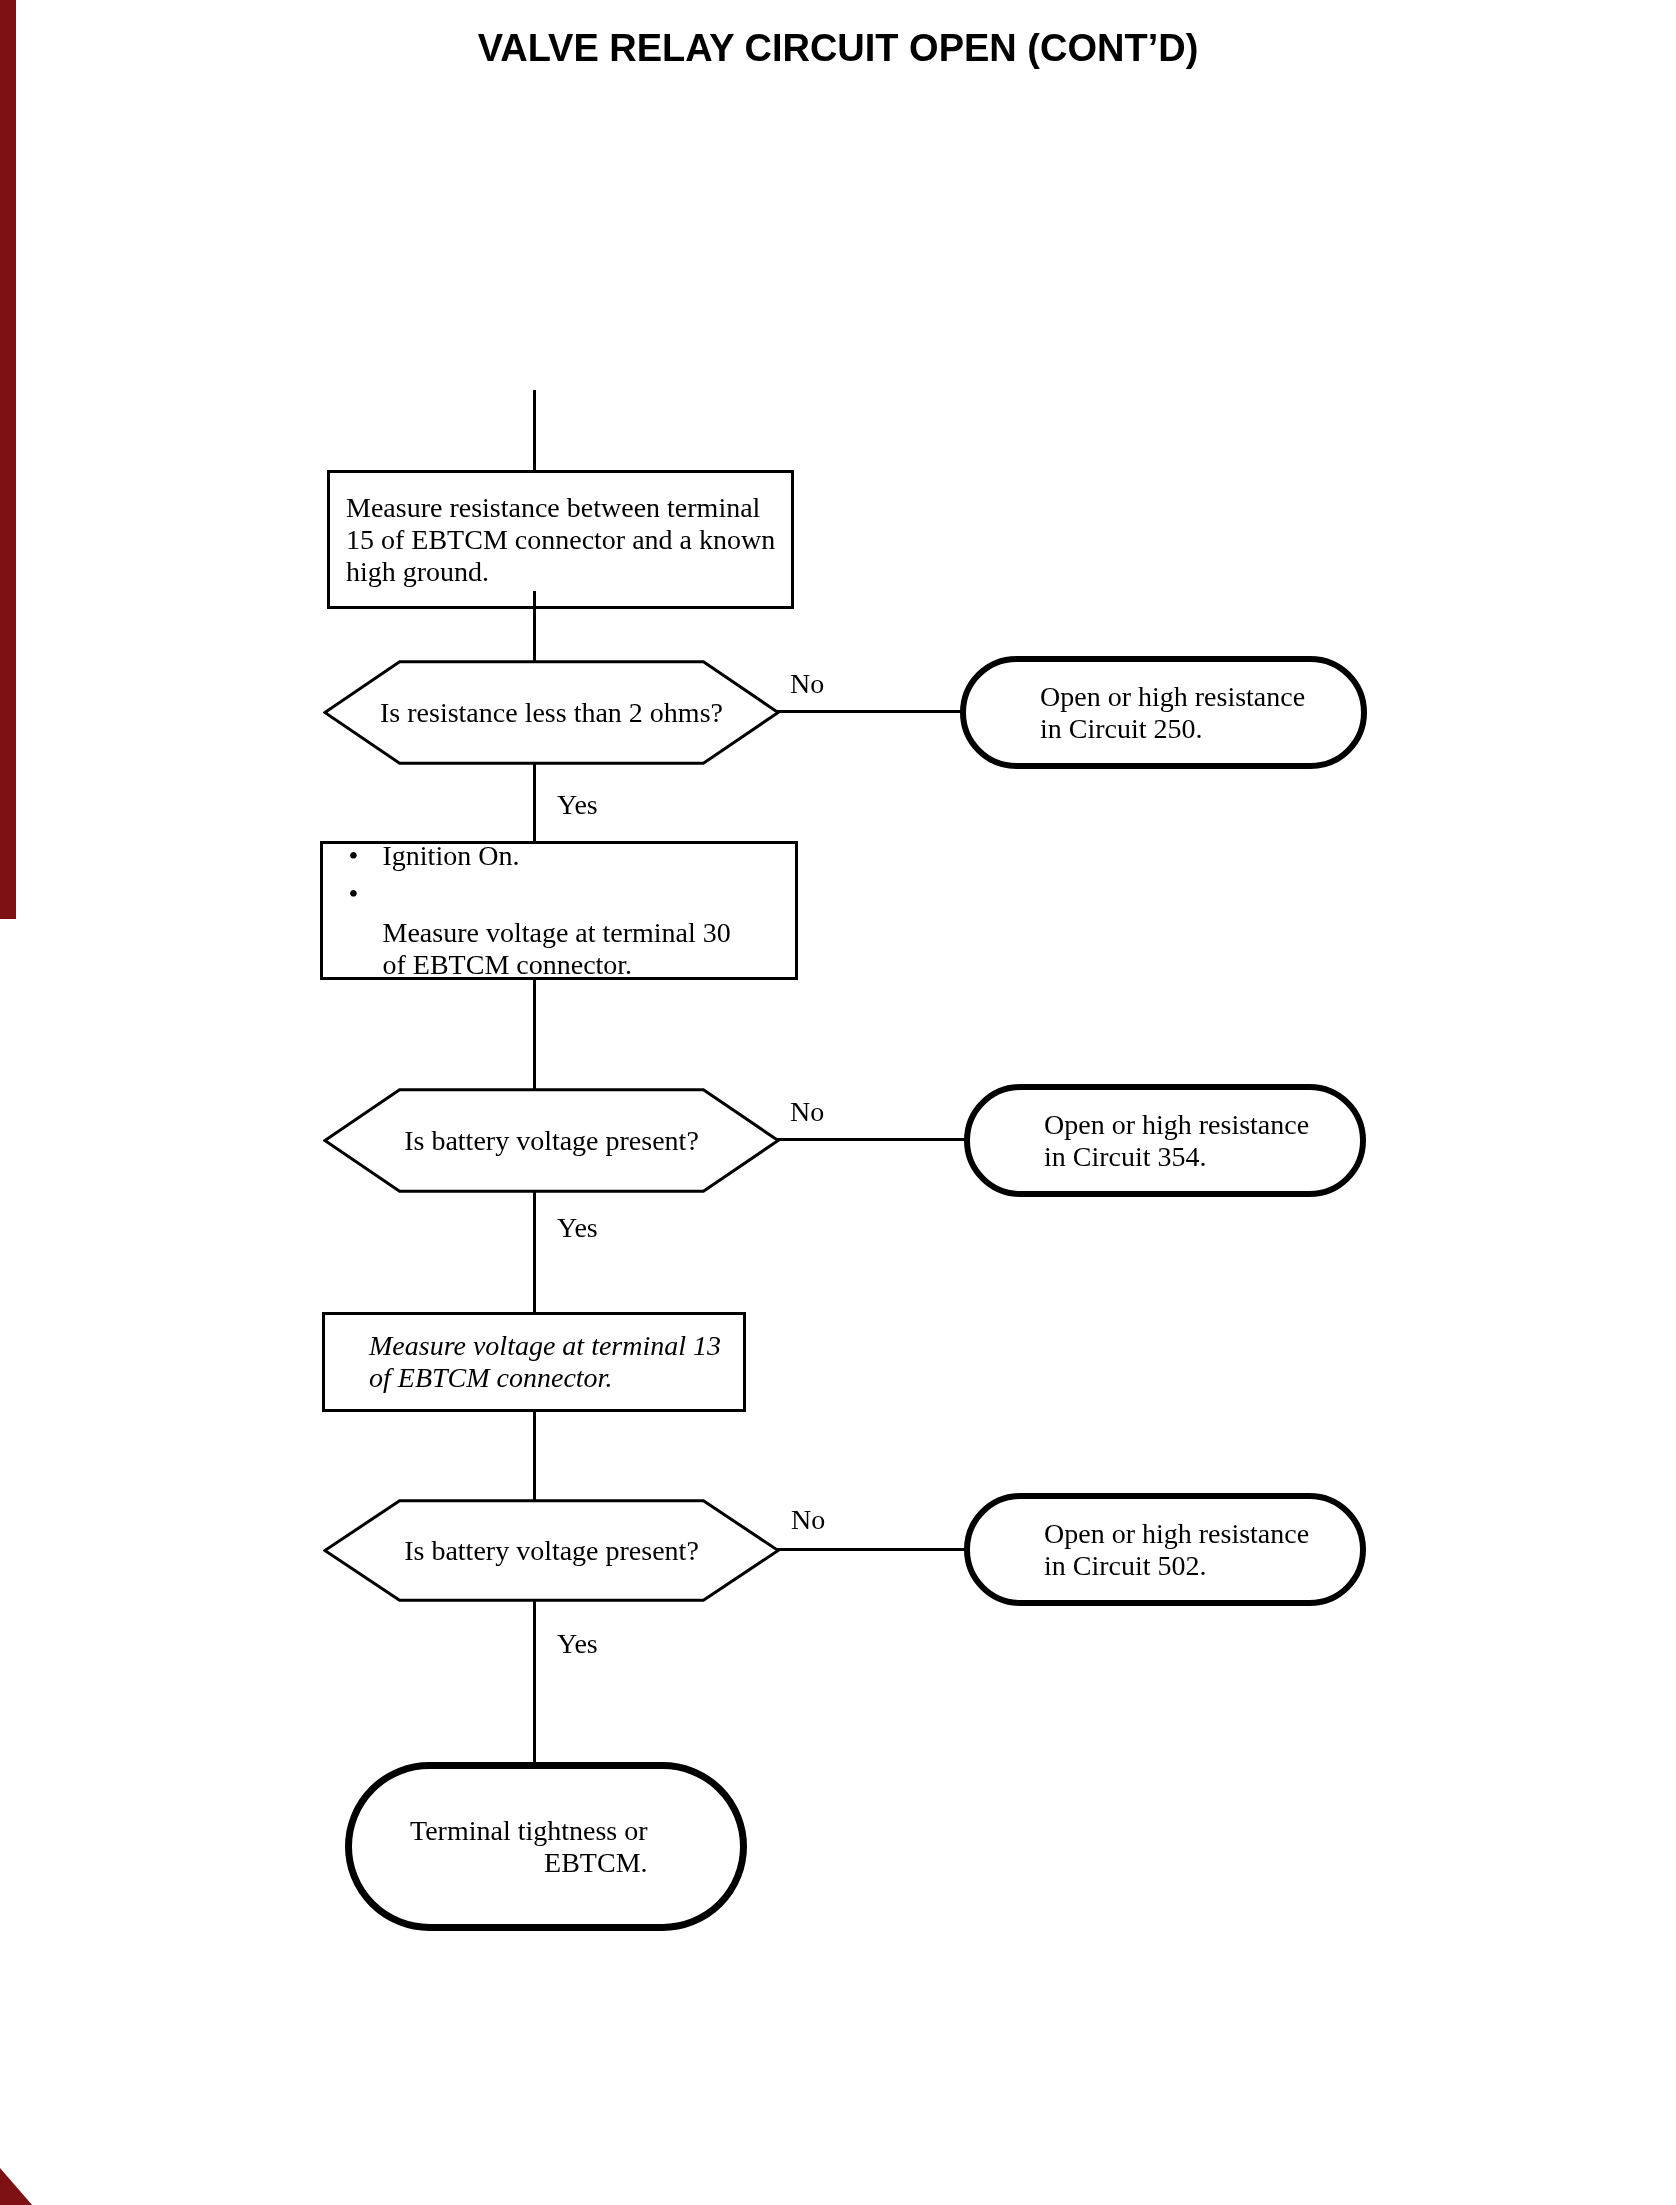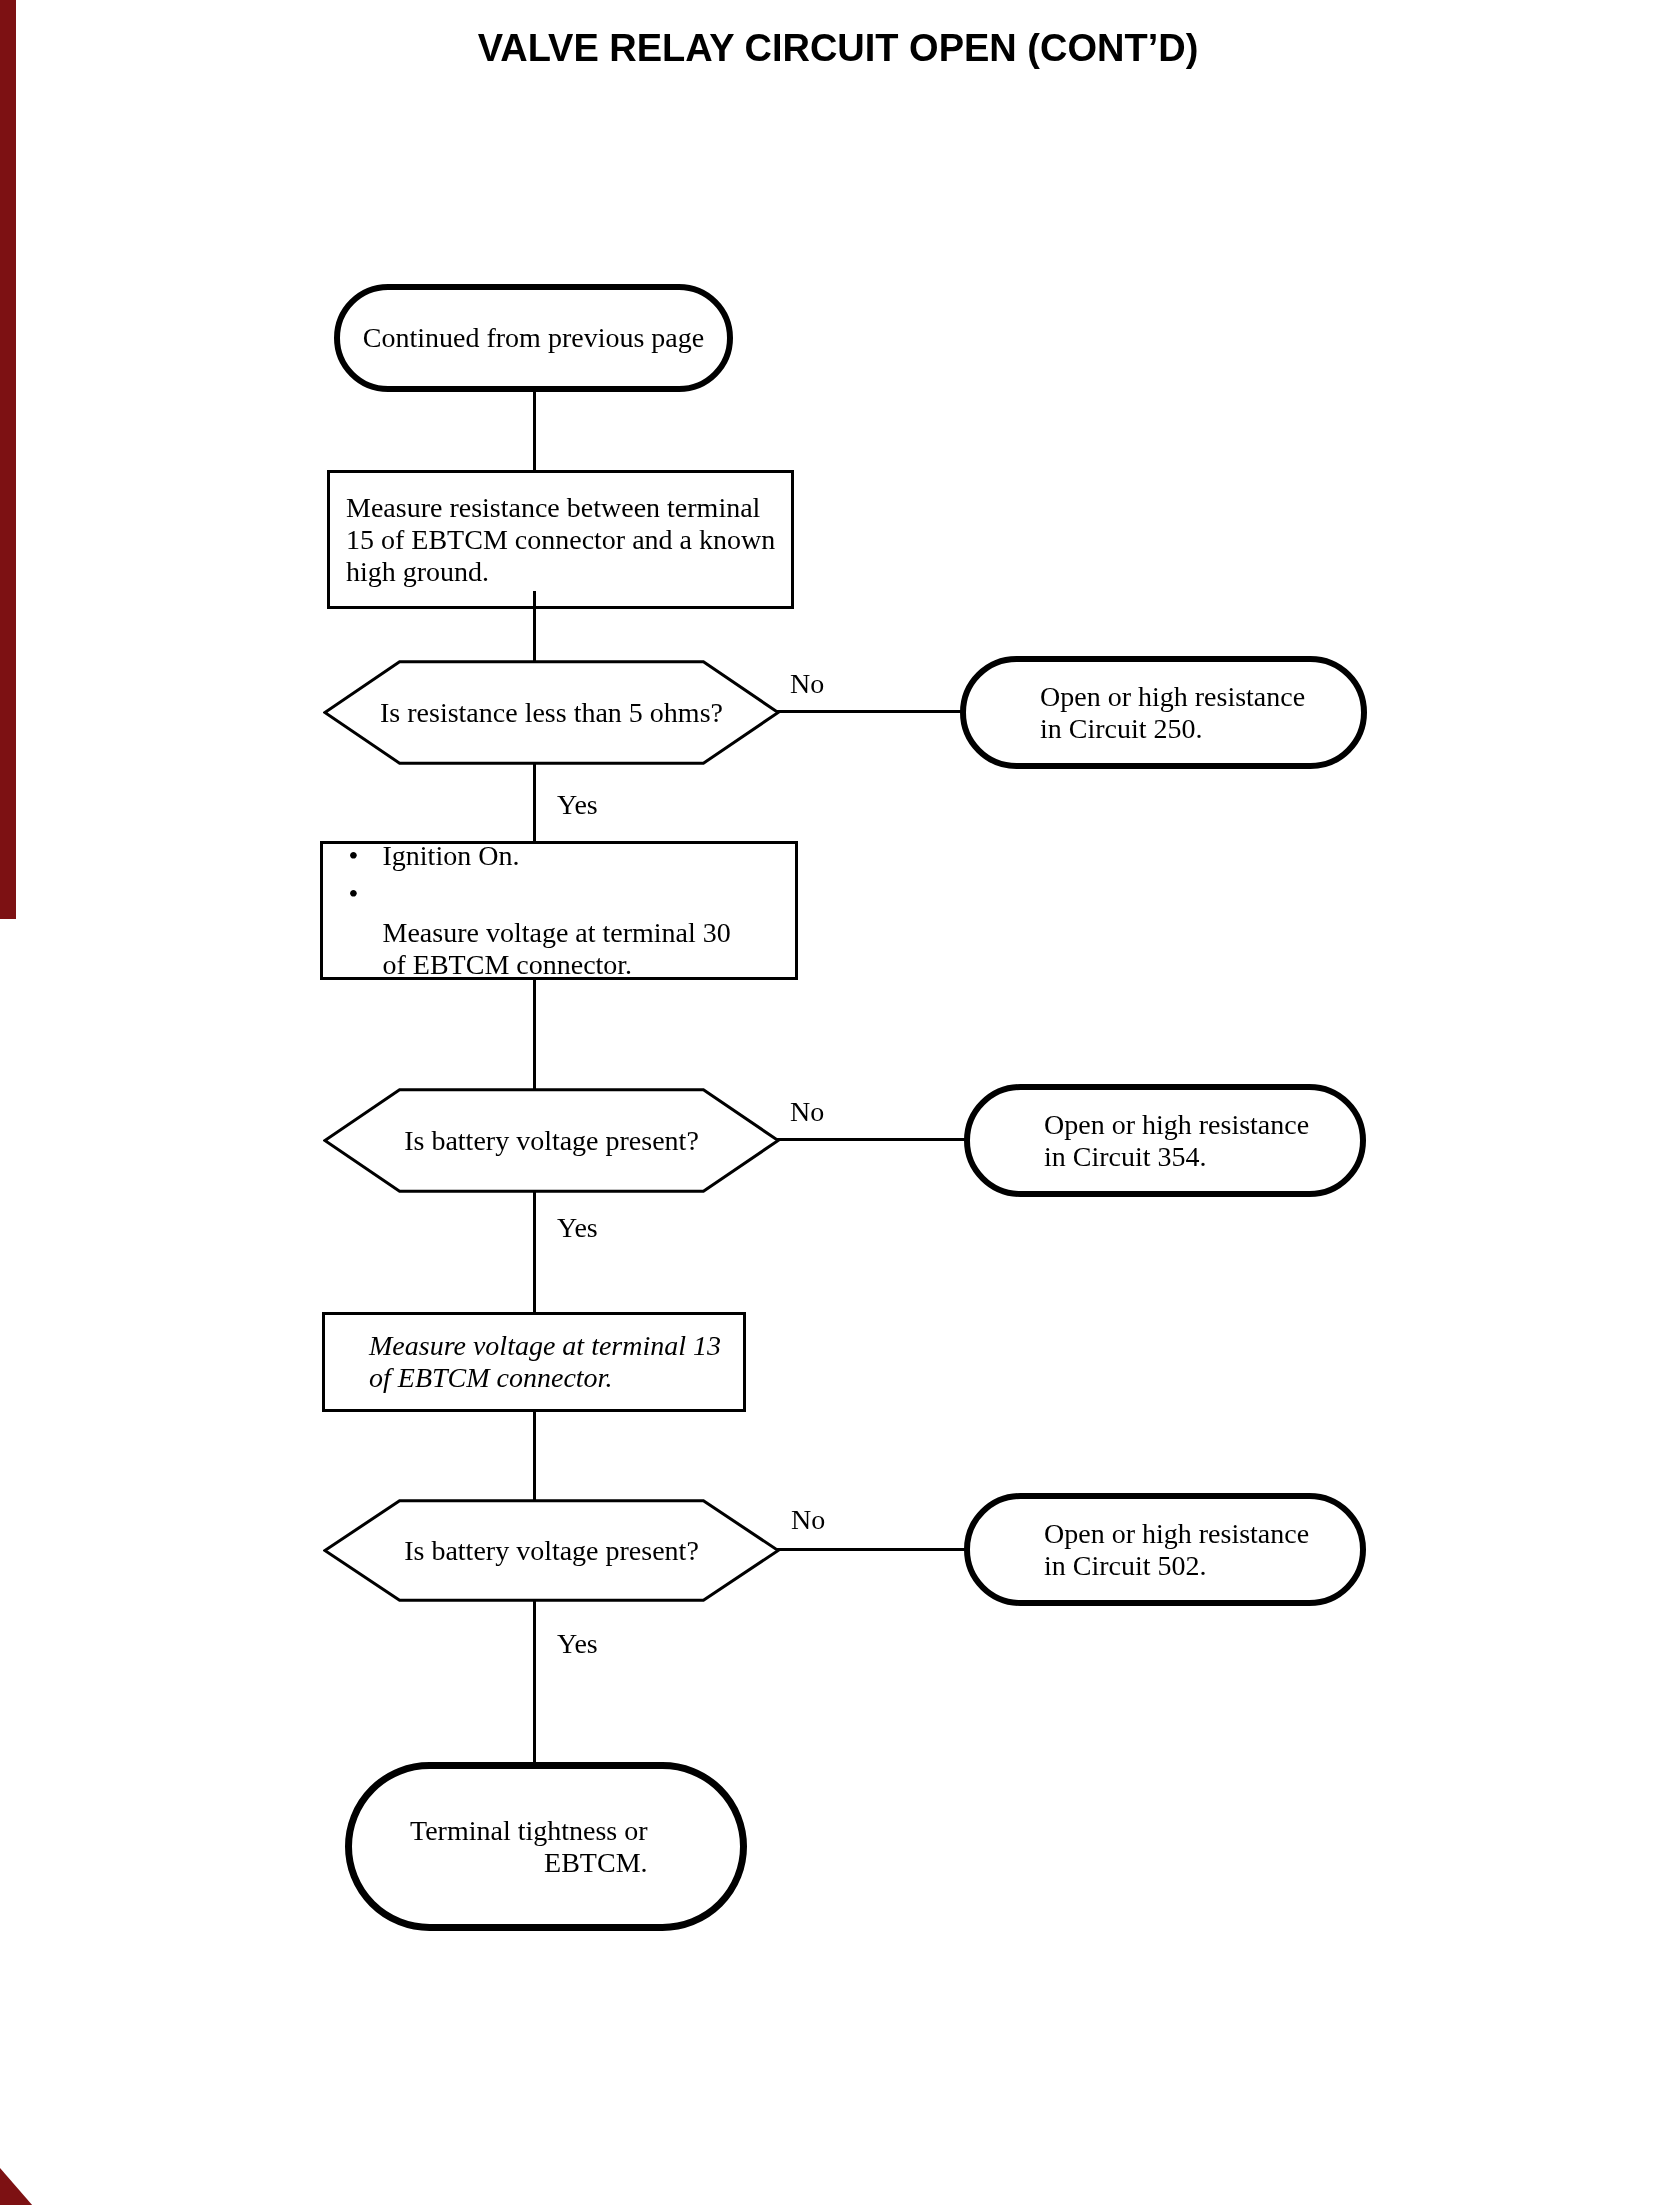--- a/index.html
+++ b/index.html
@@ -88,41 +88,38 @@
 </head>
 <body>
 
 <div class="page">
 
   <div class="artifact-left"></div>
   <div class="artifact-corner"></div>
 
   <h1 class="title">VALVE RELAY CIRCUIT OPEN (CONT’D)</h1>
 
-  <div class="node oval" style="left:334px; top:284px; width:399px; height:108px;">
-    <span class="txt">Continued from previous page</span>
-  </div>
 
   <div class="vline" style="left:533px; top:390px; height:83px;"></div>
 
   <div class="node rect" style="left:327px; top:470px; width:467px; height:139px; padding-left:16px;">
     <div class="txt">
       <span class="line">Measure resistance between terminal</span>
       <span class="line">15 of EBTCM connector and a known</span>
       <span class="line">high ground.</span>
     </div>
   </div>
 
   <div class="vline" style="left:533px; top:591px; height:72px;"></div>
 
   <div class="hexwrap" style="left:323px; top:660px; width:457px; height:105px;">
     <svg viewBox="0 0 752 172" preserveAspectRatio="none">
       <polygon points="126,3 626,3 749,86 626,169 126,169 3,86" fill="#ffffff" stroke="#000000" stroke-width="5"></polygon>
     </svg>
-    <div class="hextext">Is resistance less than 5 ohms?</div>
+    <div class="hextext">Is resistance less than 2 ohms?</div>
   </div>
 
   <div class="lbl" style="left:790px; top:670px;">No</div>
   <div class="hline" style="left:777px; top:710px; width:185px;"></div>
   <div class="node oval result" style="left:960px; top:656px; width:407px; height:113px; padding-left:74px;">
     <div class="txt">
       <span class="line">Open or high resistance</span>
       <span class="line">in Circuit 250.</span>
     </div>
   </div>

